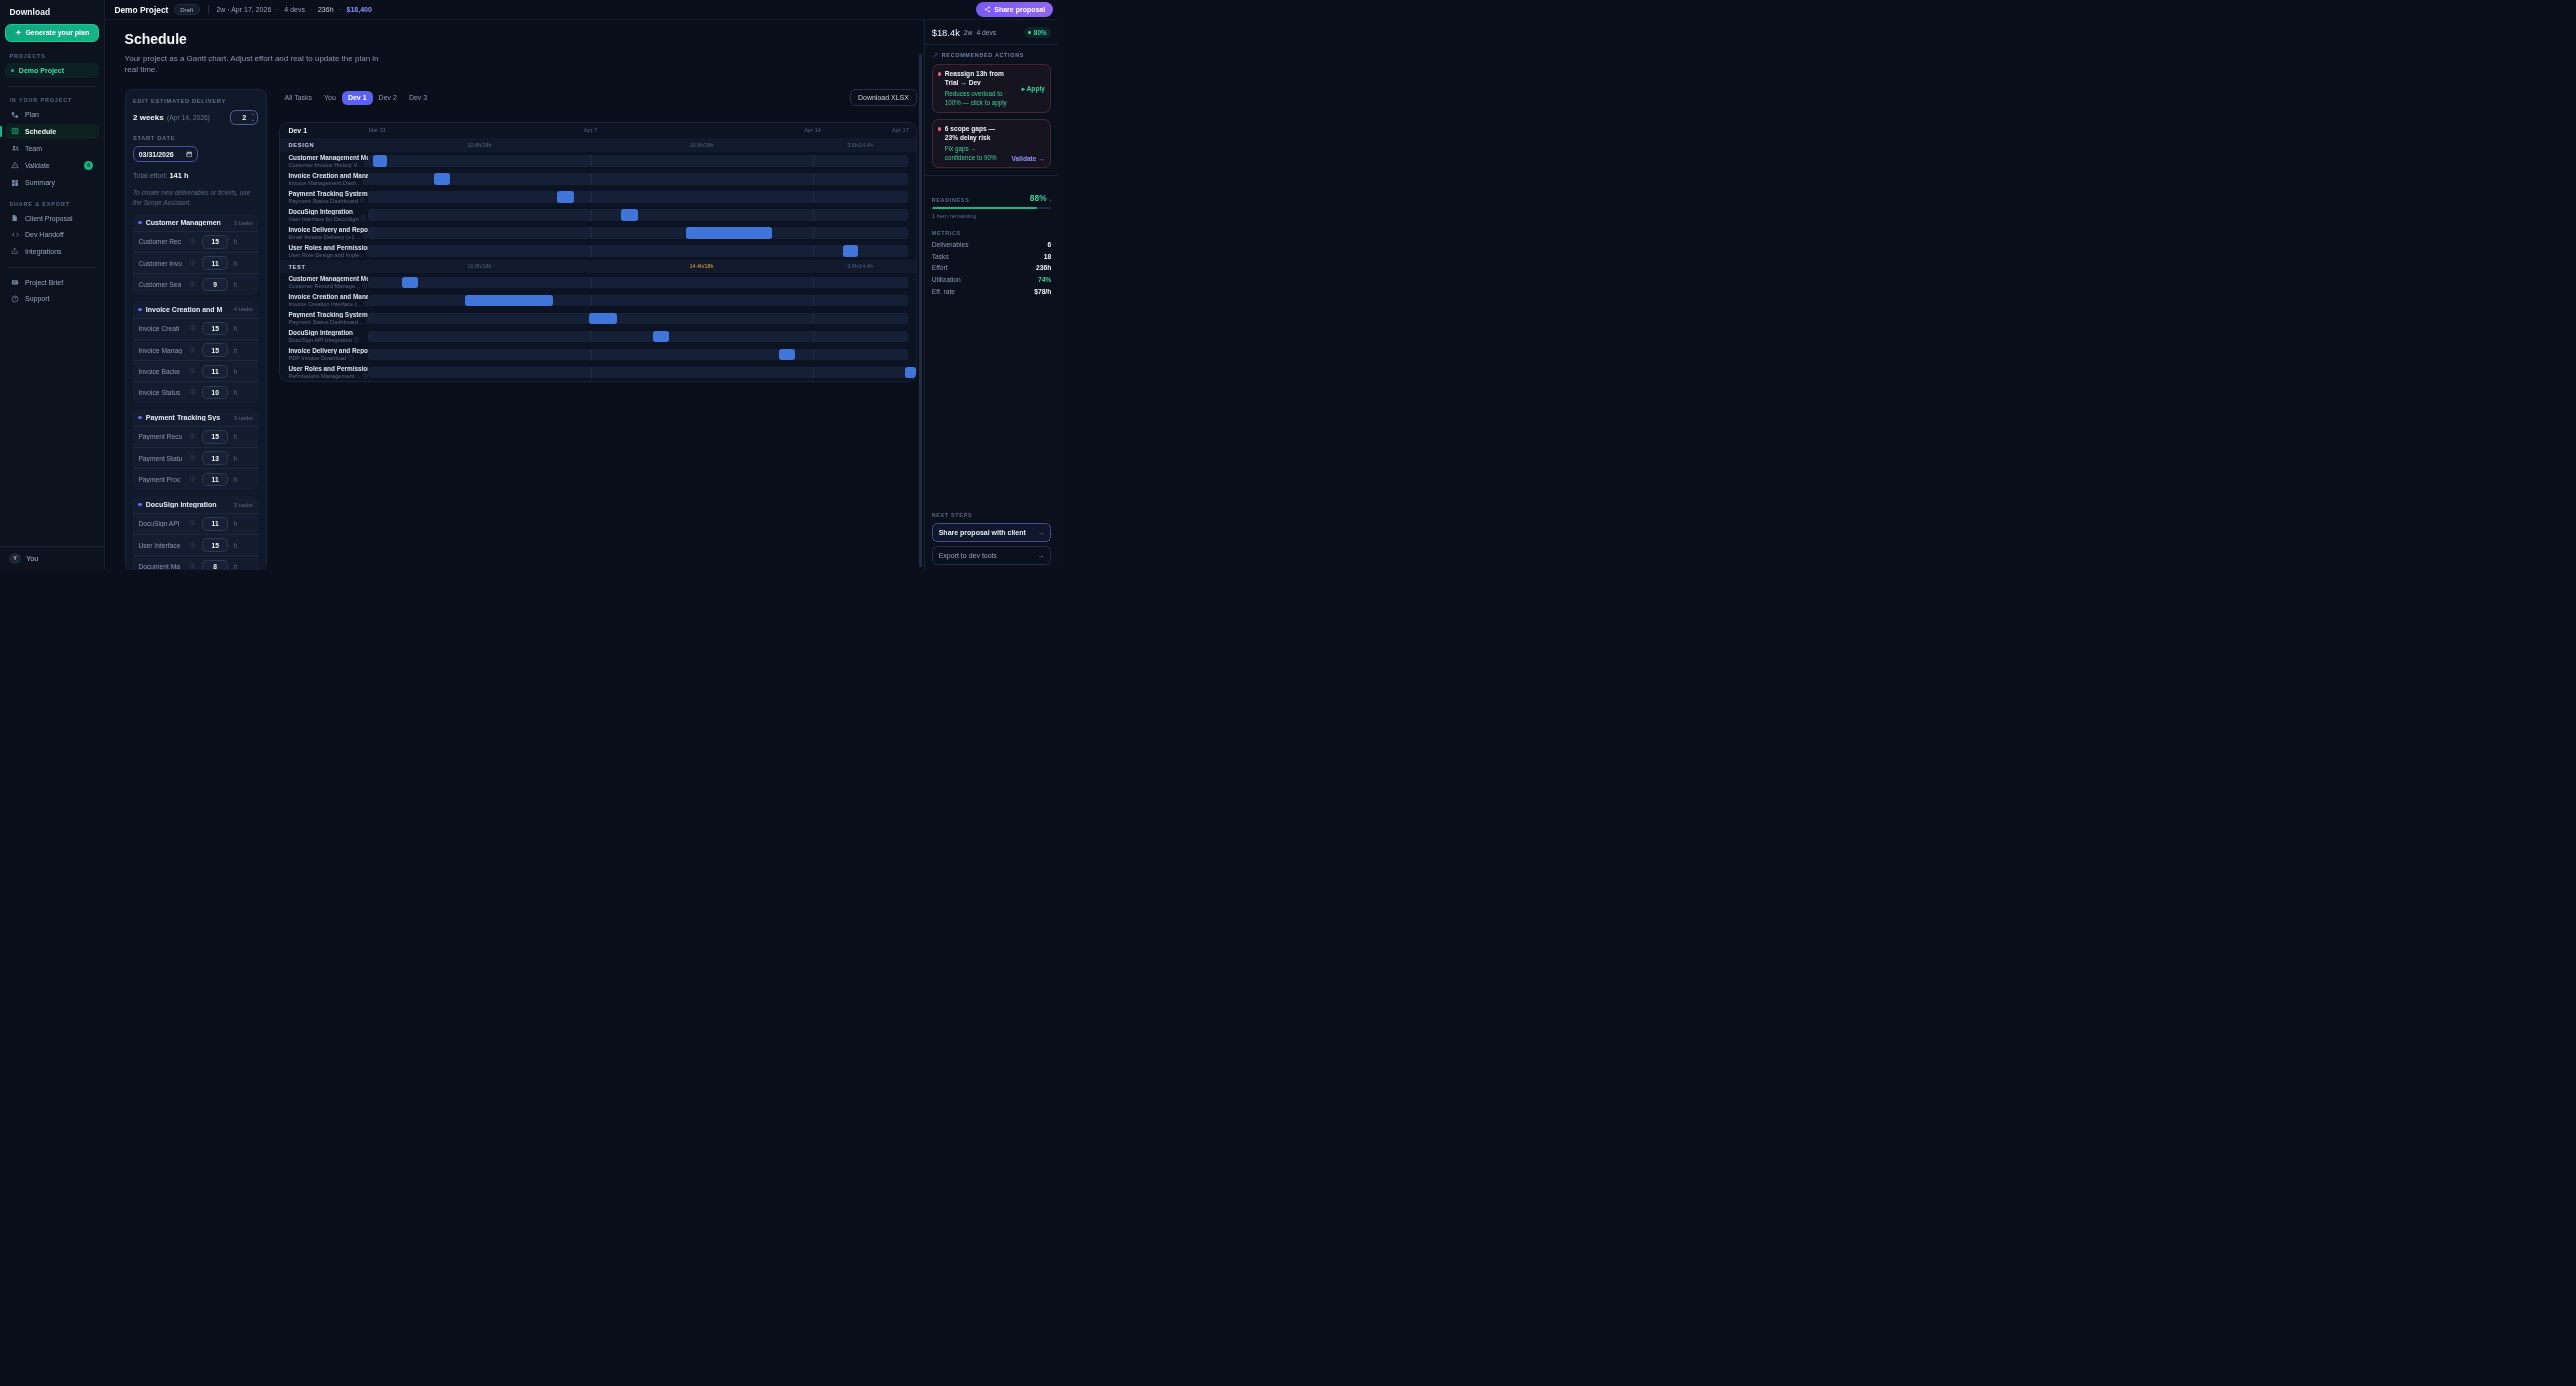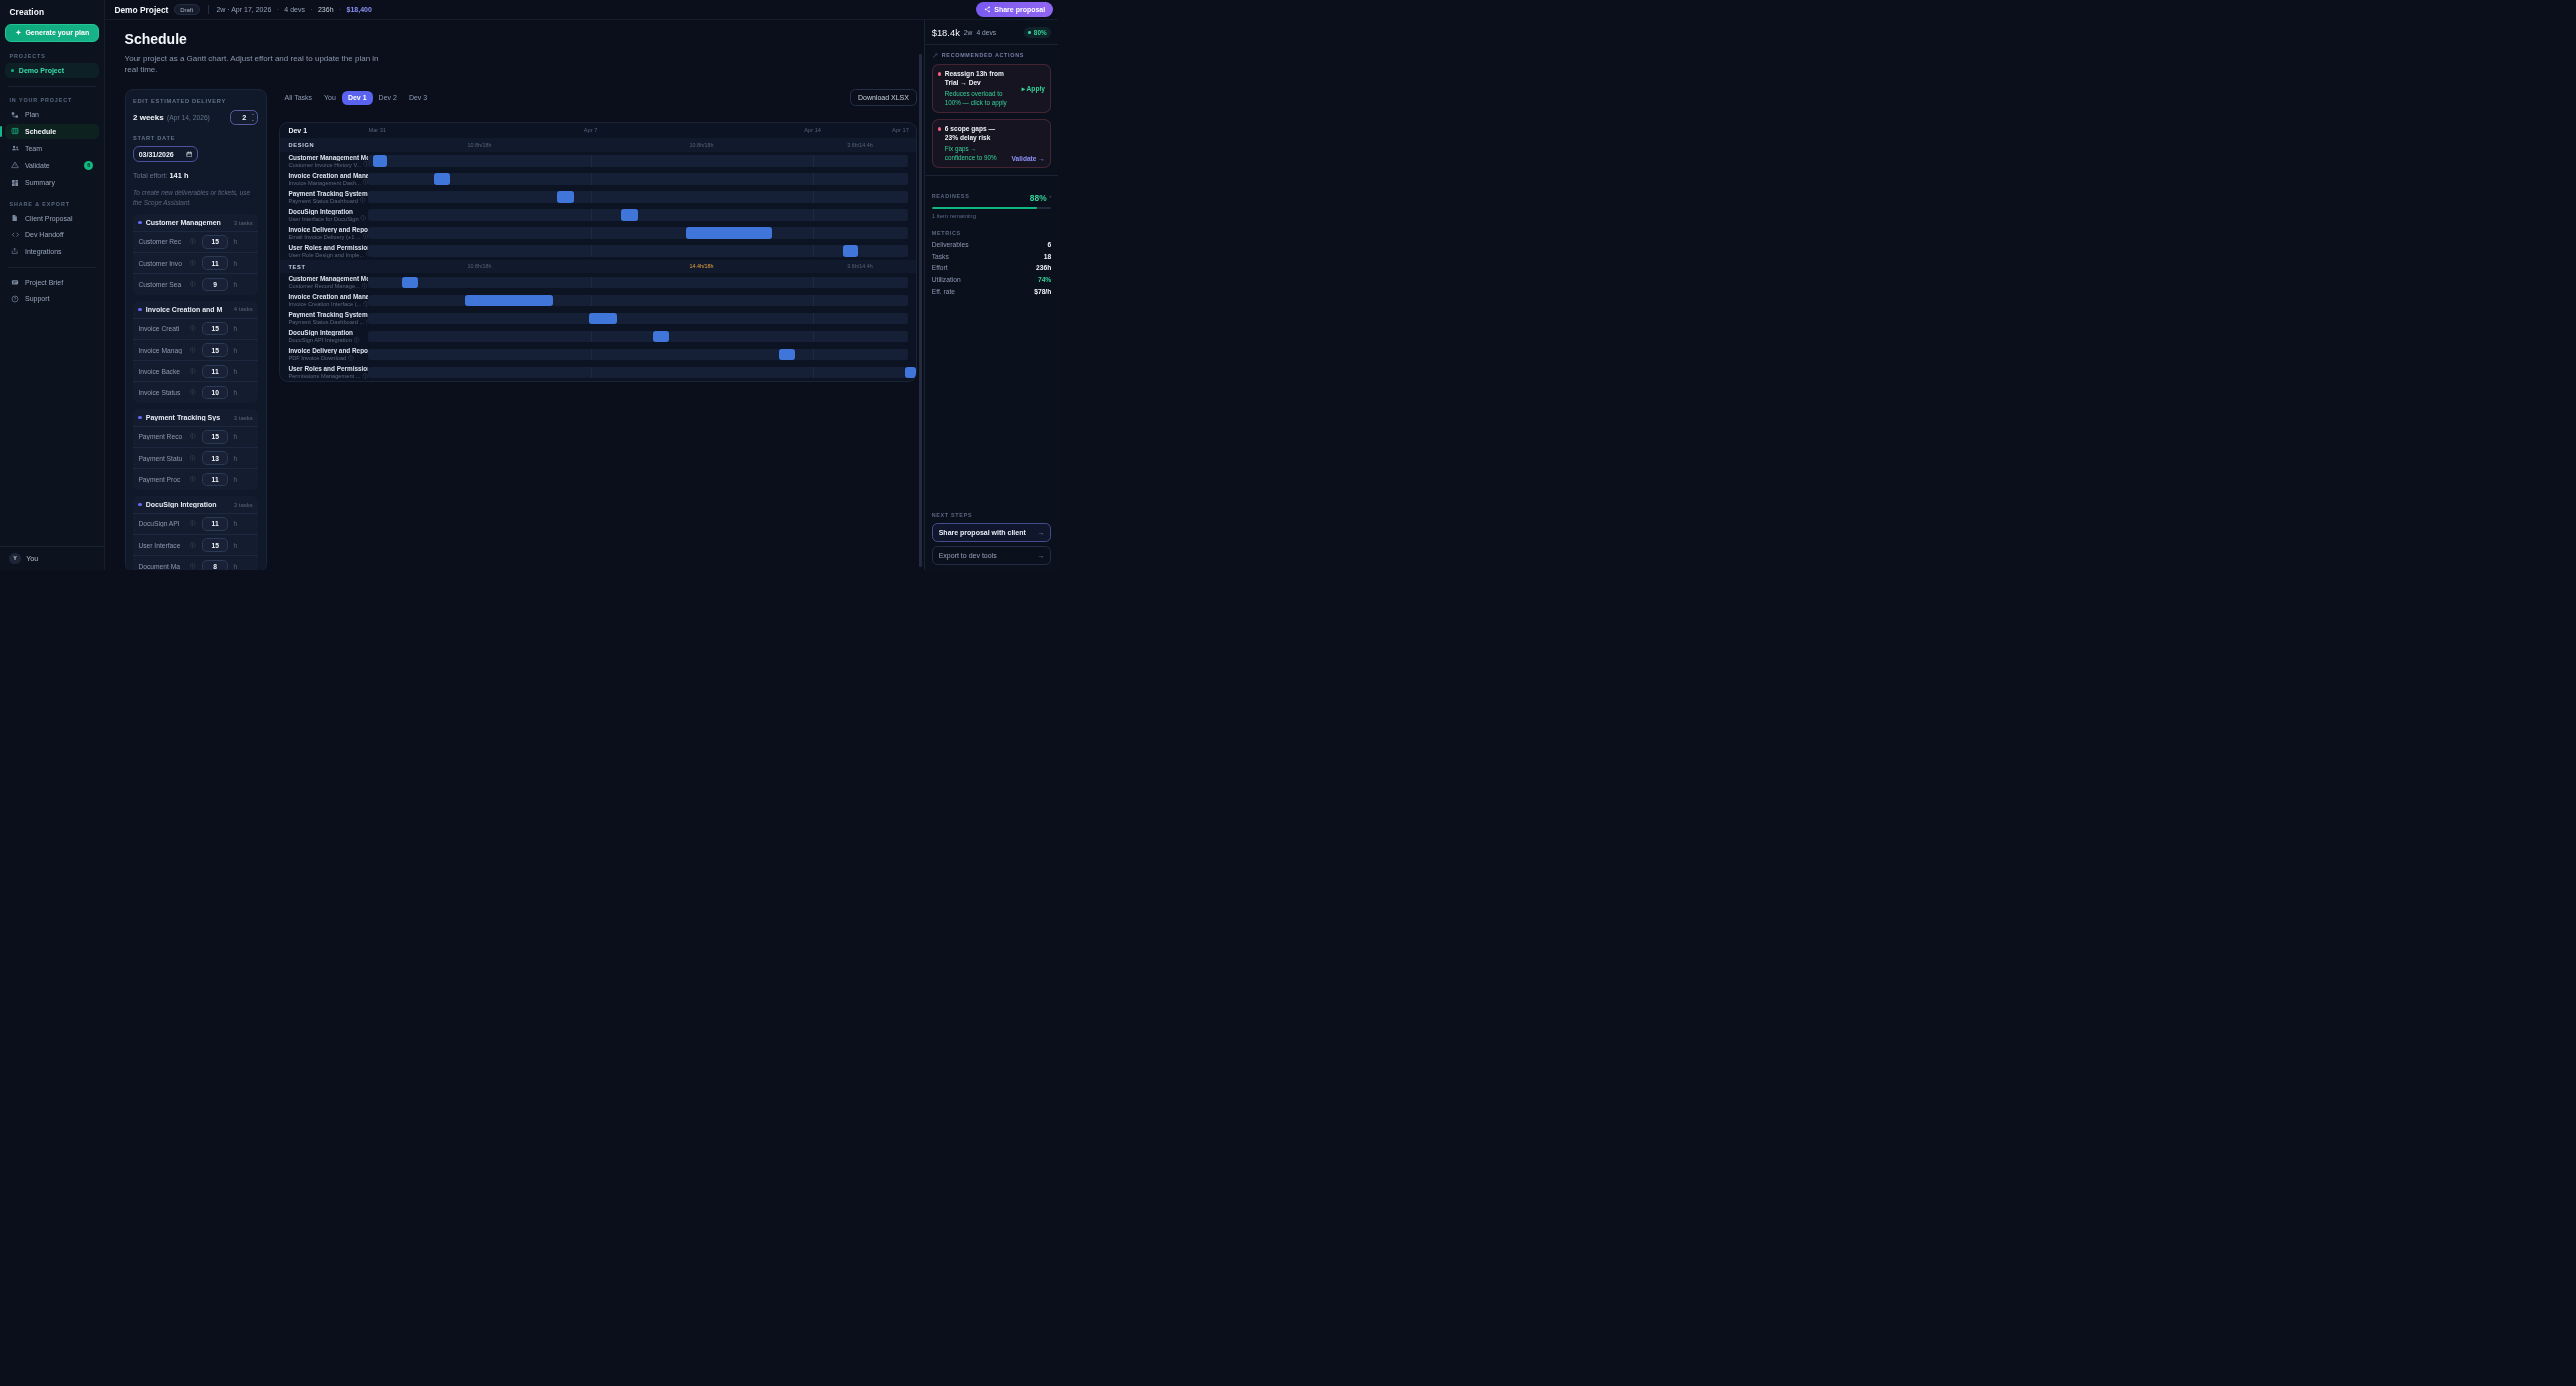--- a/index.html
+++ b/index.html
@@ -101,42 +101,42 @@
   .in-div { height:0.7px; background:#1a2334; margin:6.7px -6.7px; }
   .in-label { font-size:5.4px; letter-spacing:0.7px; color:#767ea6; font-weight:bold; display:flex; align-items:center; gap:3.4px; }
   .in-label.gray { color:#5b6880; }
   .card { border:0.7px solid rgba(244,99,122,.22); background:rgba(244,99,122,.05); border-radius:6.7px; padding:5.4px; margin-top:5.4px; display:flex; gap:4px; }
   .card .left { flex:1; }
   .c-title { font-size:6.6px; font-weight:bold; color:#eef2f8; display:flex; gap:3.4px; line-height:1.3; }
   .rdot { width:3.4px; height:3.4px; border-radius:50%; background:#f4637a; flex:none; margin-top:2px; }
   .c-desc { font-size:6.3px; color:#34d399; line-height:1.35; margin-top:2.7px; padding-left:6.7px; }
   .c-cta { align-self:center; font-size:6.6px; font-weight:bold; color:#34d399; white-space:nowrap; cursor:pointer; }
   .c-cta.indigo { color:#8d93f8; align-self:flex-end; }
-  .ready-row { display:flex; align-items:flex-start; margin-top:17px; }
+  .ready-row { display:flex; align-items:flex-end; margin-top:17px; }
   .ready-val { margin-left:auto; font-size:8.4px; font-weight:bold; color:#34d399; }
   .ready-chev { color:#5c6a84; font-size:6px; margin-left:2.7px; cursor:pointer; }
   .pbar { height:2px; background:#202b3f; border-radius:1.3px; margin-top:4.7px; overflow:hidden; }
   .pfill { height:100%; background:#10b981; border-radius:1.3px; }
   .pnote { font-size:6px; color:#5c6a84; margin-top:4px; }
   .m-row { display:flex; align-items:center; margin-top:4.7px; font-size:6.7px; }
   .m-label { color:#8d99b0; }
   .m-val { margin-left:auto; color:#f1f5fa; font-weight:bold; }
   .m-val.green { color:#34d399; }
   .next { position:absolute; left:6.7px; right:6.7px; bottom:5.4px; }
   .n-btn { display:flex; align-items:center; width:100%; margin-top:4.7px; border-radius:5.4px; padding:4.7px 6px; font-size:7px; cursor:pointer; background:#10172c; border:0.7px solid #454e8c; color:#e9edf6; font-weight:bold; }
   .n-btn.ghost { background:transparent; border:0.7px solid #232e46; color:#97a3b8; font-weight:normal; }
   .n-arrow { margin-left:auto; color:#8b96ad; font-size:6.7px; }
 
   .scrollbar { position:absolute; top:54px; right:136px; width:2.7px; bottom:2.7px; border-radius:1.3px; background:#39435c; opacity:.55; }
 </style>
 </head>
 <body>
 
 <aside class="sidebar">
-  <div class="logo">Creation</div>
+  <div class="logo">Download</div>
   <button class="gen-btn">
     <span>✦</span>
     <span>Generate your plan</span>
   </button>
   <div class="side-label">PROJECTS</div>
   <div class="proj-item">
     <span class="dot"></span>
     <span>Demo Project</span>
   </div>
   <div class="side-div"></div>

